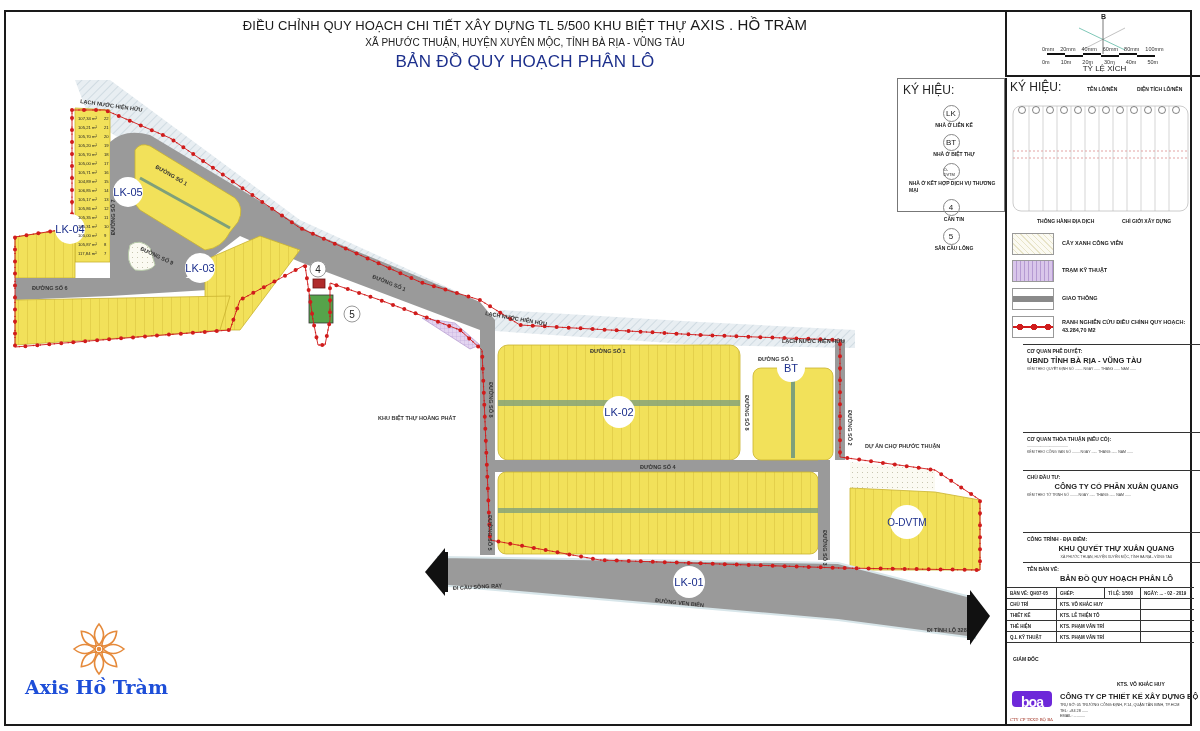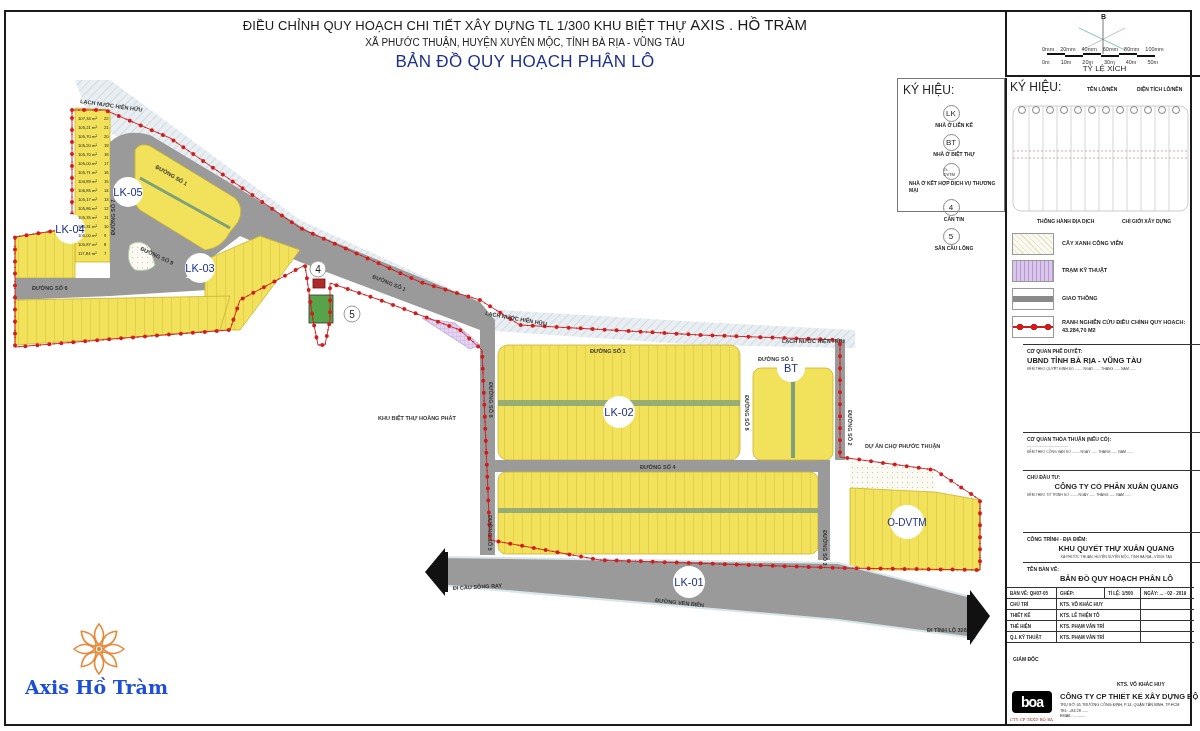--- a/index.html
+++ b/index.html
@@ -31,21 +31,21 @@
   .box .big { font-size: 7.5px; font-weight: bold; color: #222; margin-top: 2px; }
   .box .tiny { font-size: 3.5px; color: #444; margin-top: 2px; }
   .box .center { text-align: center; }
   .grid-table { position: absolute; left: 0; width: 187px; border-top: 1px solid #333; }
   .gt-row { display: flex; border-bottom: 1px solid #333; height: 11px; font-size: 4.5px; font-weight: bold; color: #222; }
   .gt-row div { padding: 3px 3px 0 3px; border-right: 1px solid #333; white-space: nowrap; overflow: hidden; }
   .gt-row div:last-child { border-right: none; }
   .logo { position: absolute; left: 22px; top: 618px; width: 160px; height: 80px; }
   .logo-text { position: absolute; left: 25px; top: 676px; font-family: "DejaVu Serif", serif; font-weight: bold; font-size: 19px; color: #1d4ed8; }
   .boa { position: absolute; left: 1010px; top: 690px; width: 182px; height: 36px; }
-  .boa-mark { position: absolute; left: 2px; top: 1px; width: 40px; height: 22px; background: #000000; border-radius: 4px; color: #fff; font-weight: bold; font-size: 14px; text-align: center; line-height: 22px; letter-spacing: -1px; }
+  .boa-mark { position: absolute; left: 2px; top: 1px; width: 40px; height: 16px; background: #6d28d9; border-radius: 4px; color: #fff; font-weight: bold; font-size: 14px; text-align: center; line-height: 22px; letter-spacing: -1px; }
   .boa-sub { position: absolute; left: 0; top: 27px; font-size: 4px; color: #a03020; font-family: "DejaVu Serif", serif; }
   .boa-name { position: absolute; left: 50px; top: 2px; font-size: 7.5px; font-weight: bold; color: #222; white-space: nowrap; }
   .boa-addr { position: absolute; left: 50px; top: 13px; font-size: 3.8px; color: #333; white-space: nowrap; line-height: 1.5; }
 </style>
 </head>
 <body>
 
 <div class="page">
   <div class="frame"></div>
 
@@ -211,21 +211,21 @@
         <text x="104" y="138">20</text>
       <text x="78" y="129">105,21 m²</text>
         <text x="104" y="129">21</text>
       <text x="78" y="120">107,34 m²</text>
         <text x="104" y="120">22</text>
     </g>
   </svg>
 
   <div class="title-block">
     <div class="title-1">
-      <span>ĐIỀU CHỈNH QUY HOẠCH CHI TIẾT XÂY DỰNG TL 1/300 KHU BIỆT THỰ</span>
+      <span>ĐIỀU CHỈNH QUY HOẠCH CHI TIẾT XÂY DỰNG TL 5/500 KHU BIỆT THỰ</span>
       <span class="axis">AXIS . HỒ TRÀM</span>
     </div>
     <div class="title-2">XÃ PHƯỚC THUẬN, HUYỆN XUYÊN MỘC, TỈNH BÀ RỊA - VŨNG TÀU</div>
     <div class="title-3">BẢN ĐỒ QUY HOẠCH PHÂN LÔ</div>
   </div>
 
   <div class="scale-box">
     <svg width="187" height="67" style="position:absolute;left:0;top:0">
       <line x1="72" y1="18" x2="118" y2="40" stroke="#7fc8b8" stroke-width="1"></line>
       <line x1="75" y1="40" x2="118" y2="18" stroke="#999" stroke-width="0.6"></line>

